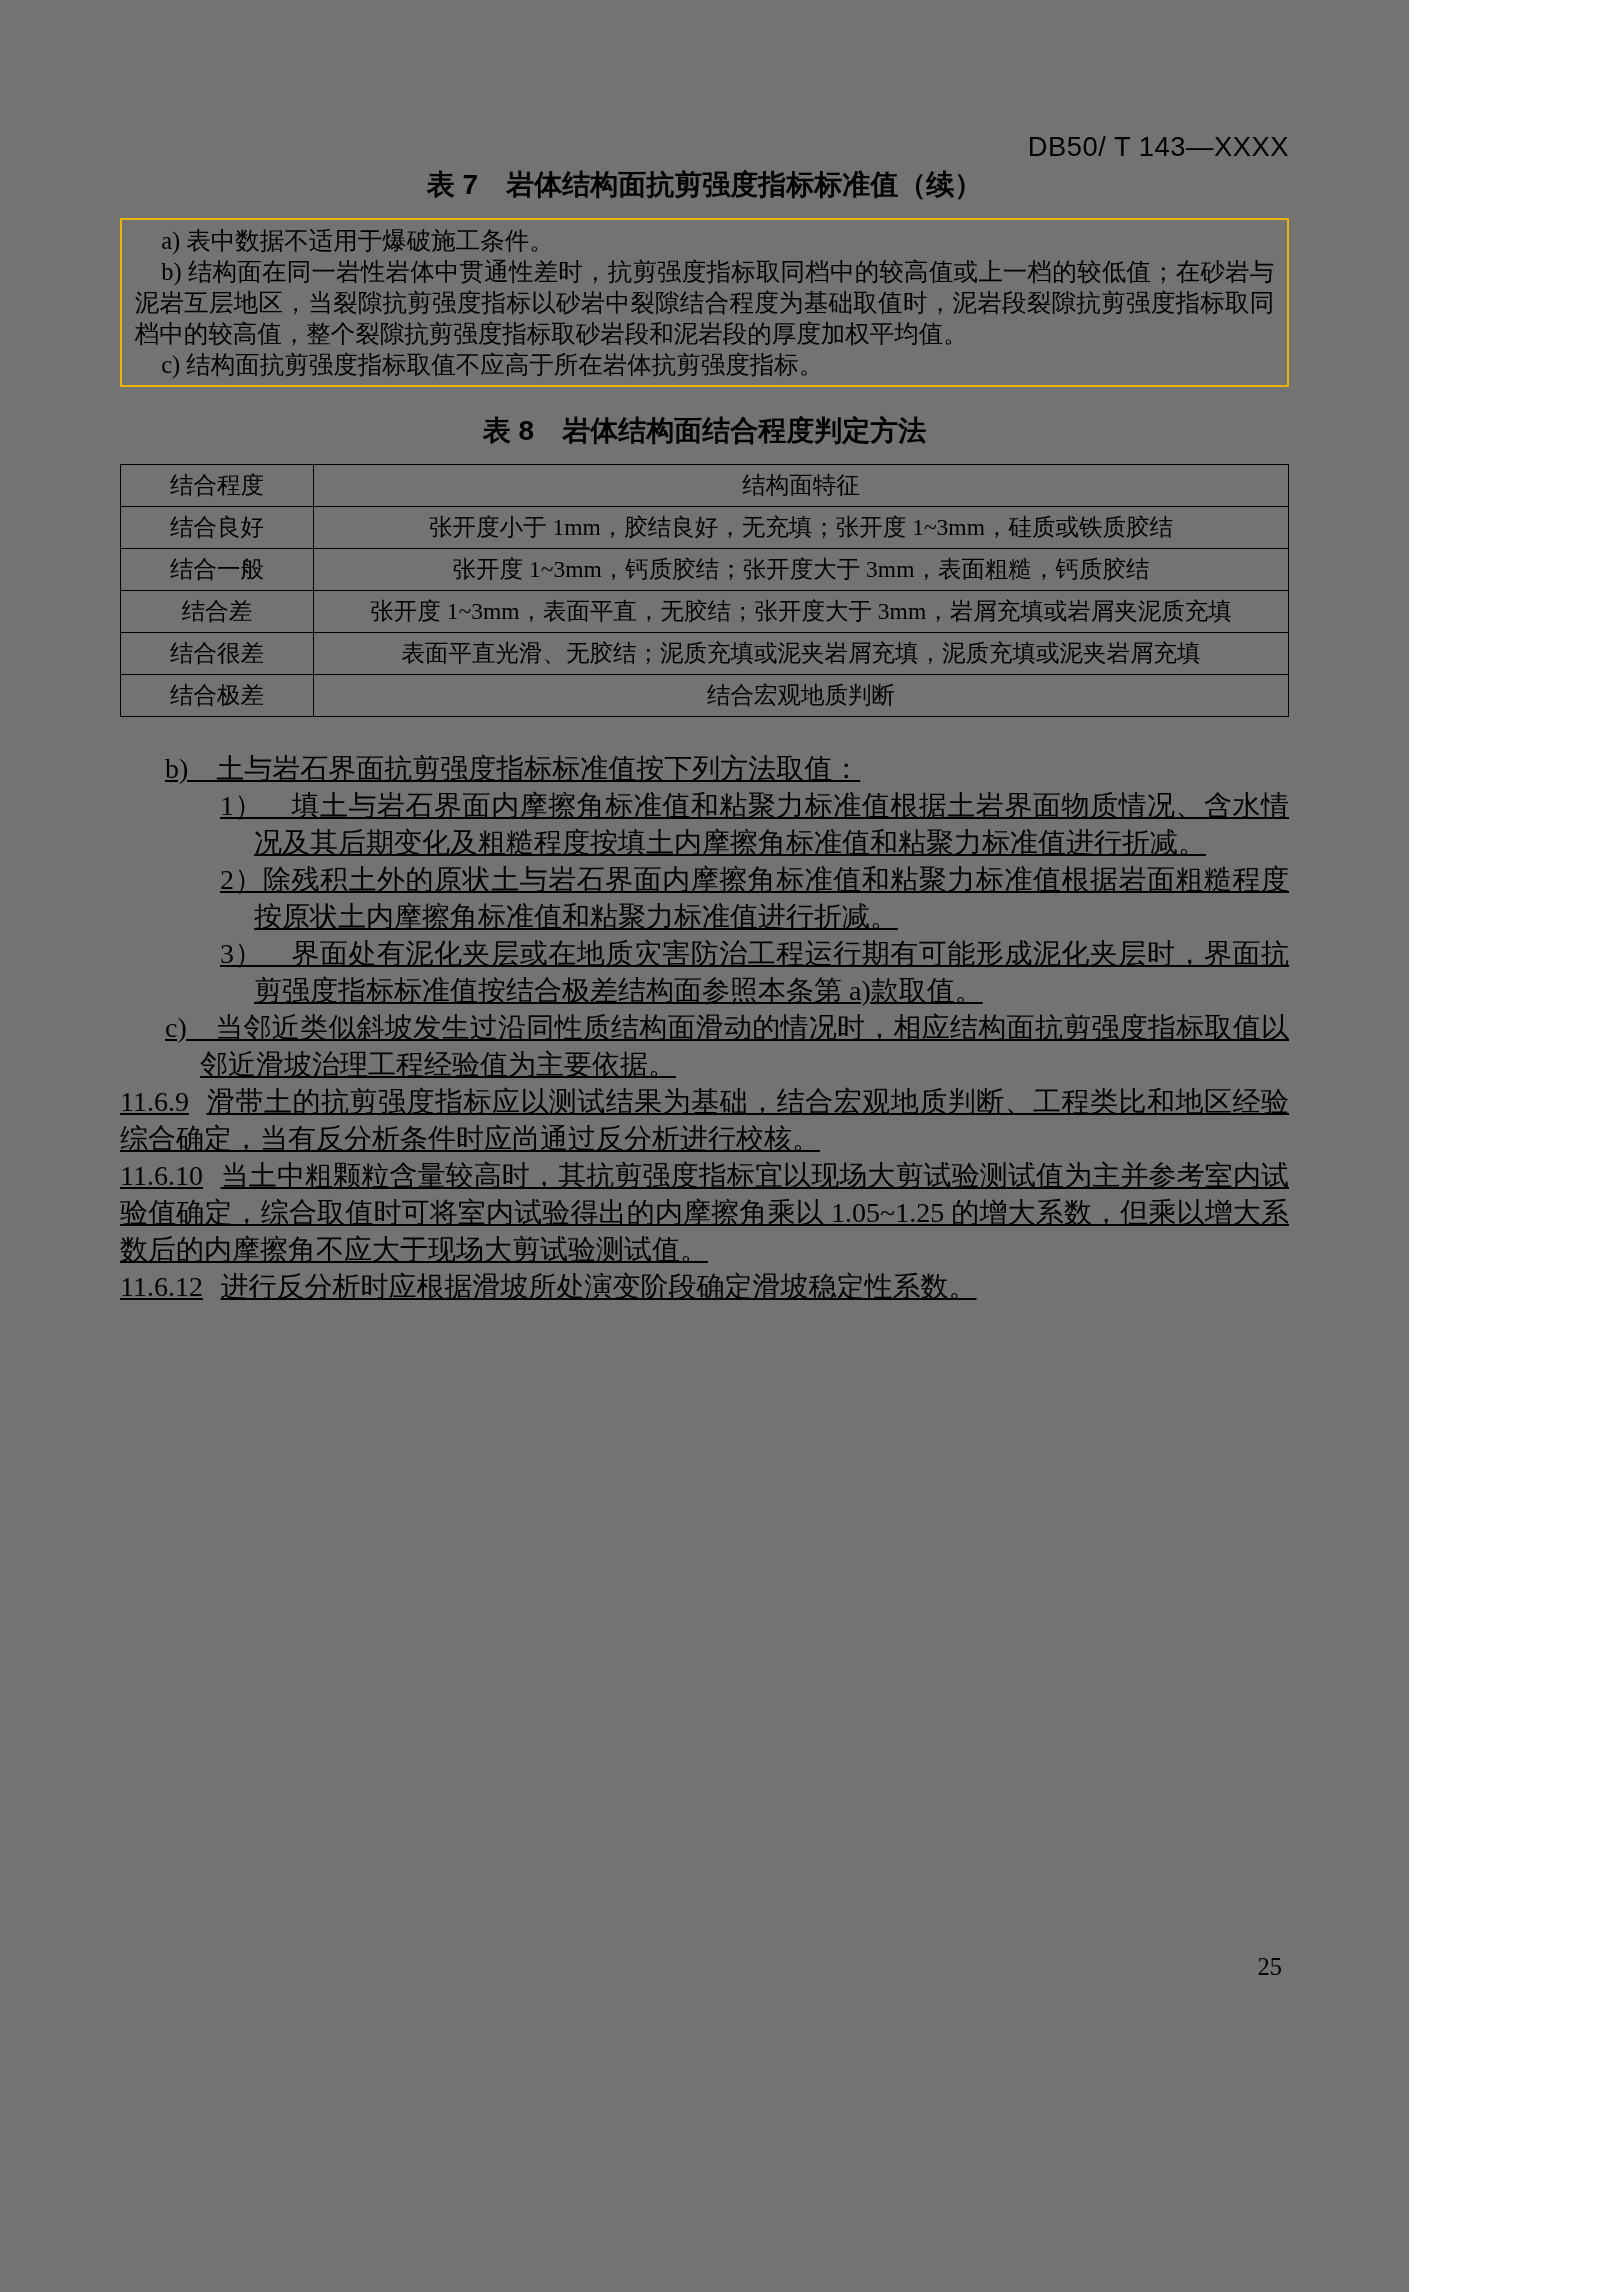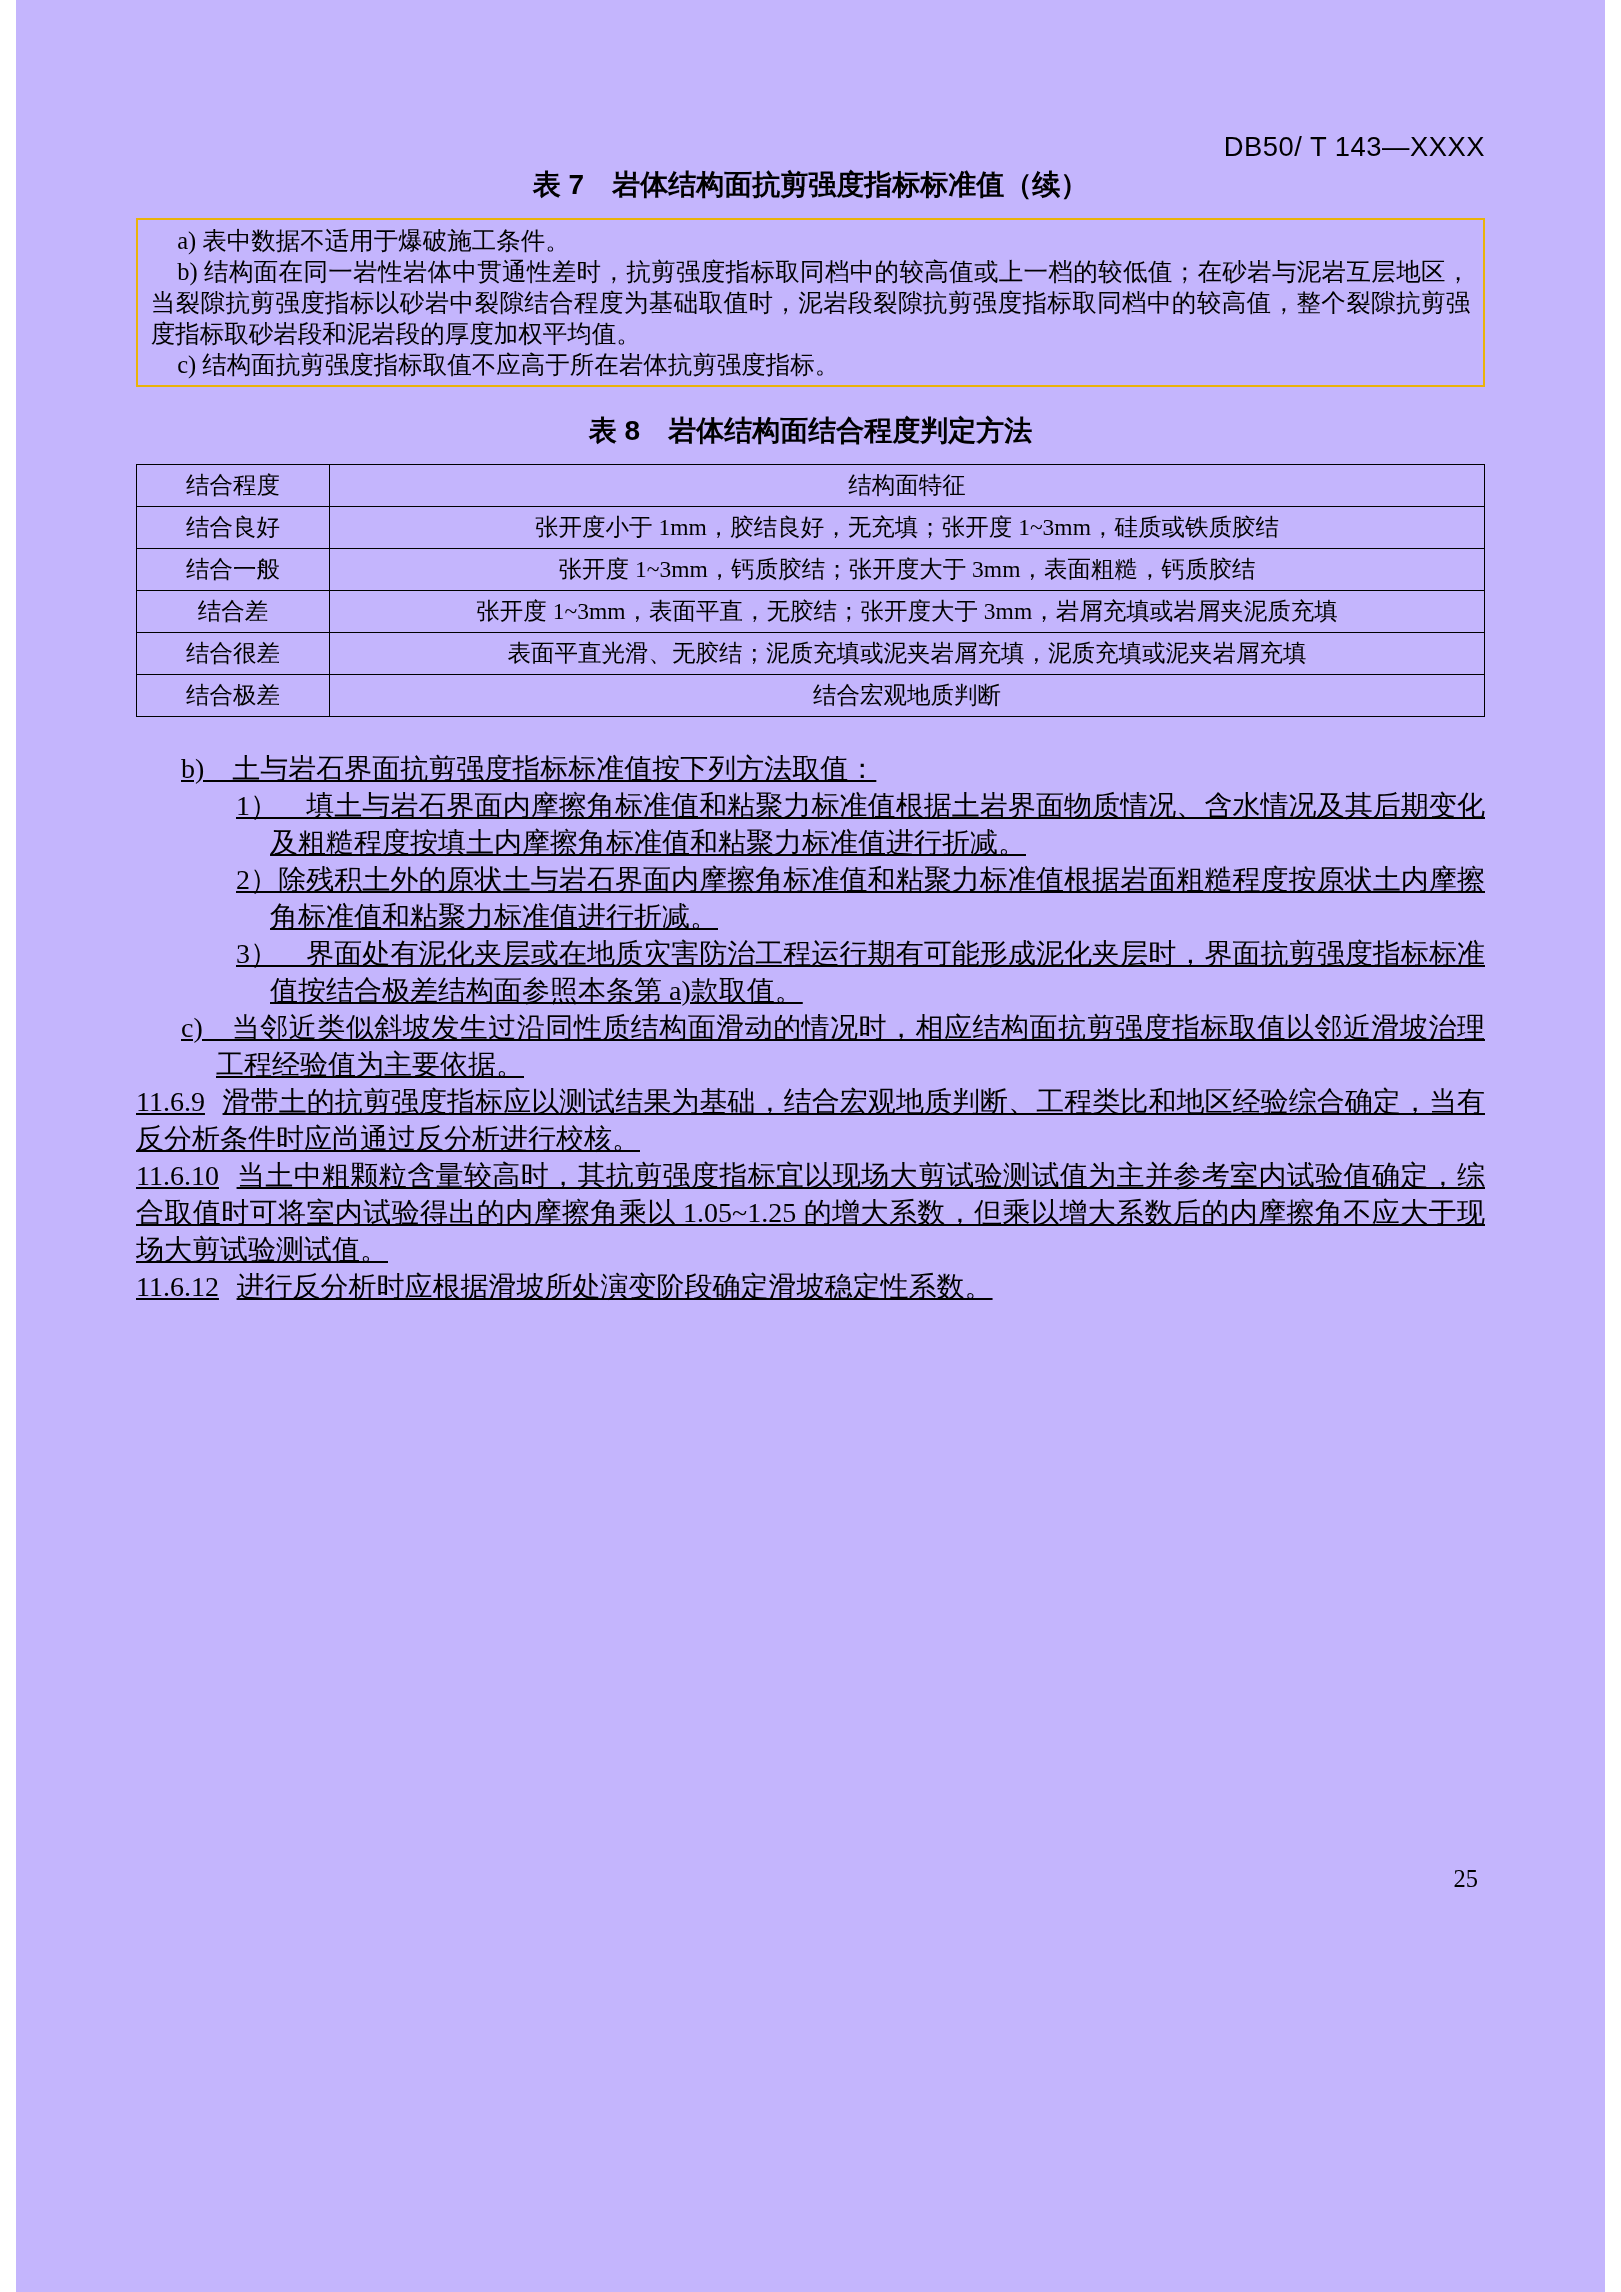--- a/index.html
+++ b/index.html
@@ -1,24 +1,23 @@
 <!DOCTYPE html>
 <html><head>
 <meta charset="utf-8">
 <style>
   * { box-sizing: border-box; }
   html, body { margin: 0; padding: 0; background: #ffffff; }
   .page {
-    width: 1589px; height: 2293px;
+    width: 1409px; height: 2293px;
     position: relative;
-    background: #c4b5fd;
+    background: #737373;
     color: #000000;
     font-family: "Liberation Serif", "DejaVu Serif", serif;
     overflow: hidden;
-    margin-left: 16px;
   }
   .doc-number {
     position: absolute;
     top: 131px; right: 120px;
     font-family: "Liberation Sans", "DejaVu Sans", sans-serif;
     font-size: 27.4px;
     letter-spacing: 0.5px;
   }
   .main {
     position: absolute;
@@ -60,21 +59,21 @@
     height: 42px;
     padding: 2px 25px;
   }
   .body-text { font-size: 28px; line-height: 37px; text-decoration: underline; }
   .para { margin: 0; text-align: justify; }
   .hang-b  { margin-left: 45px;  padding-left: 35px; text-indent: -35px; }
   .hang-num{ margin-left: 100px; padding-left: 34px; text-indent: -34px; }
   .sec-num { margin-right: 17.6px; }
   .page-number {
     position: absolute;
-    top: 1865px; right: 127px;
+    top: 1953px; right: 127px;
     font-size: 24.5px;
   }
 </style>
 </head>
 <body>
 
 <div class="page">
 
   <div class="doc-number">DB50/ T 143—XXXX</div>
 

